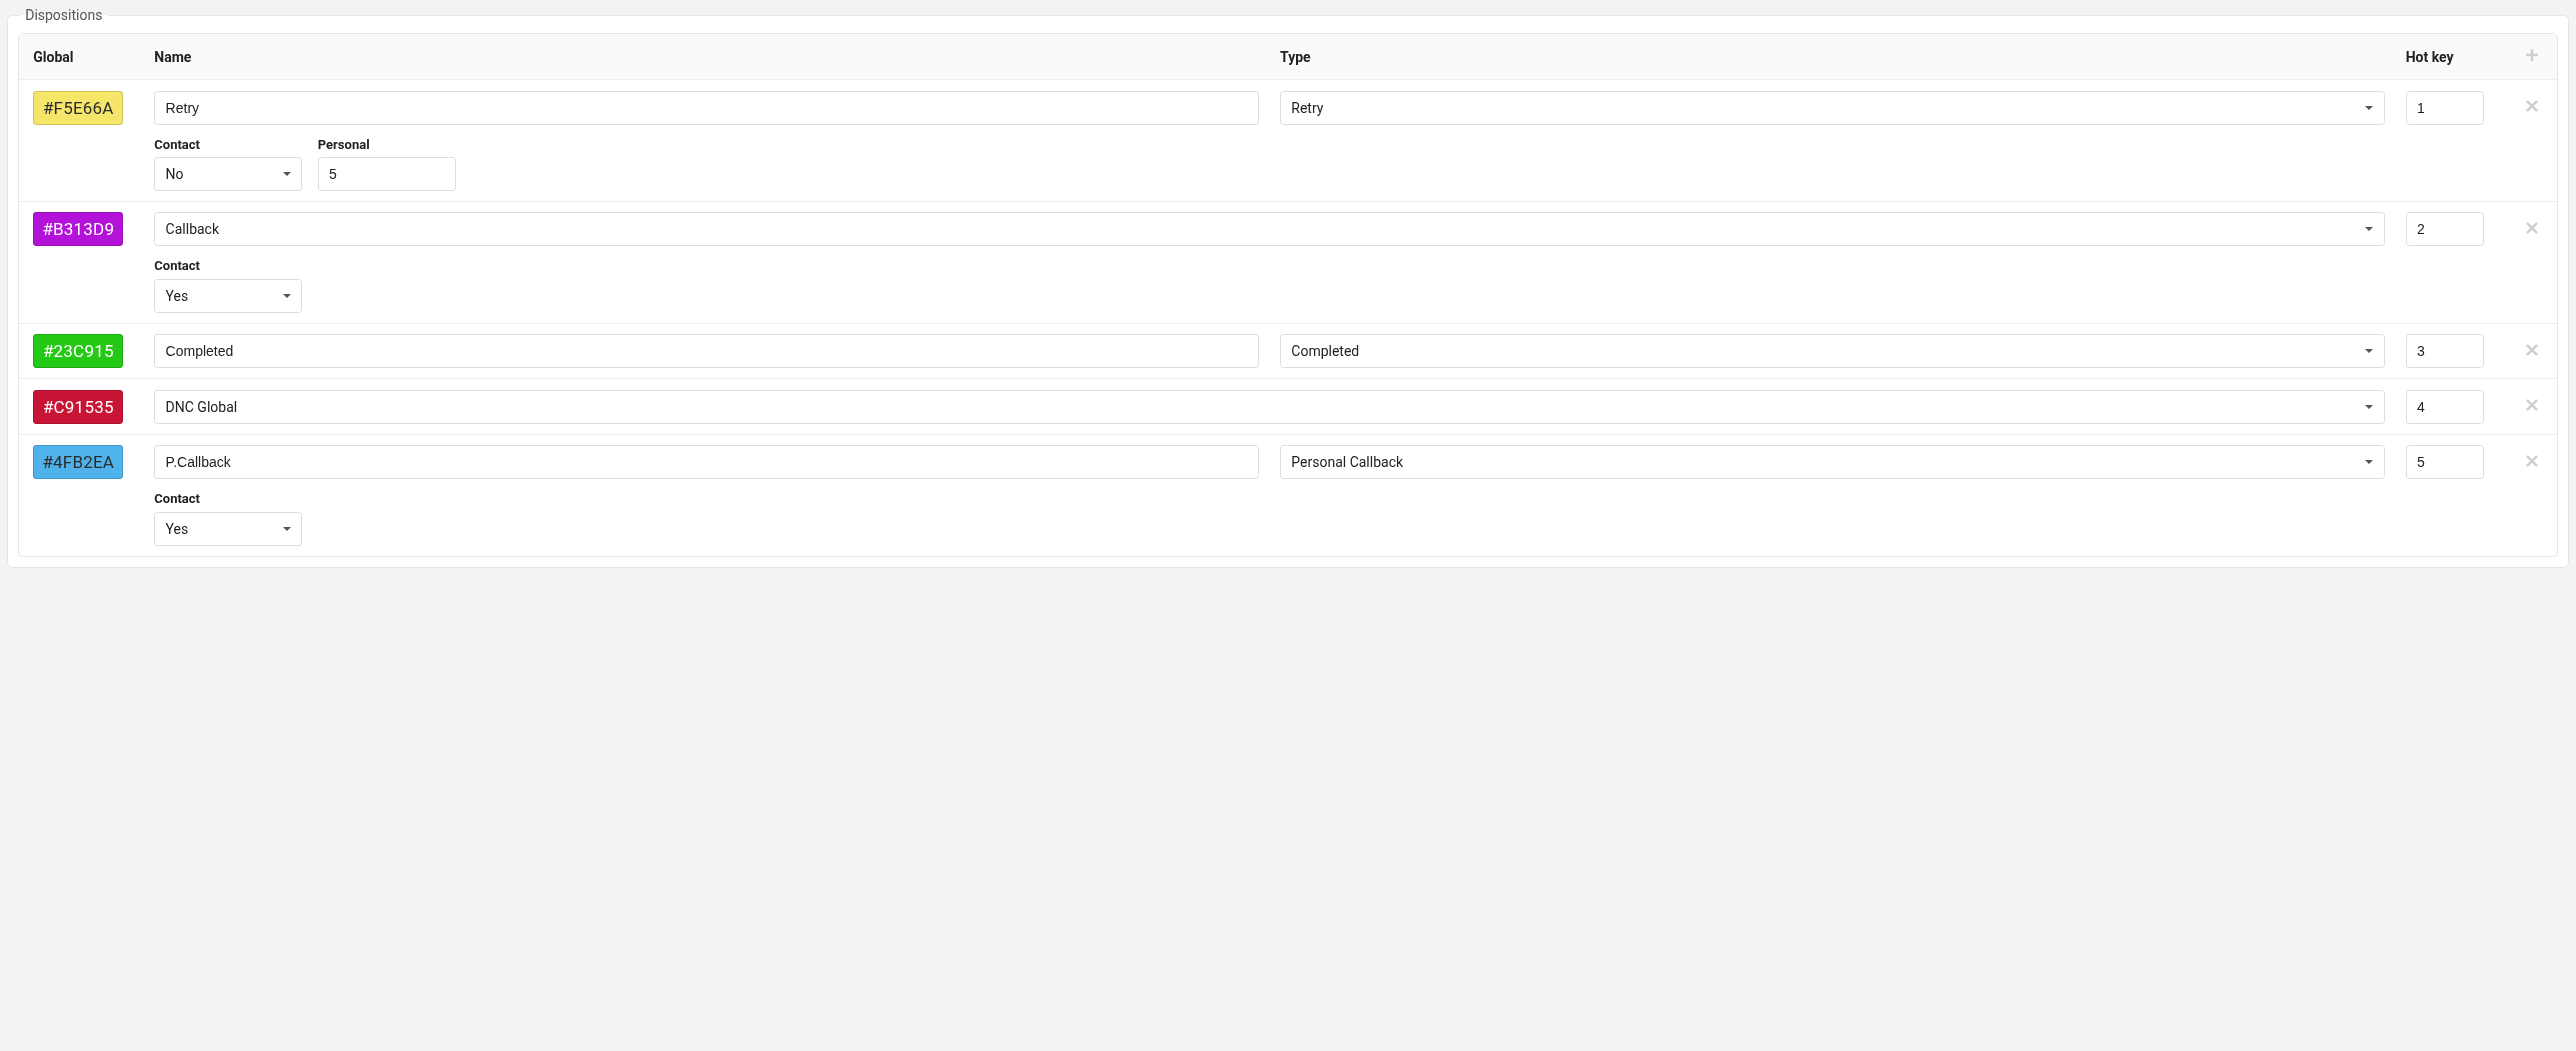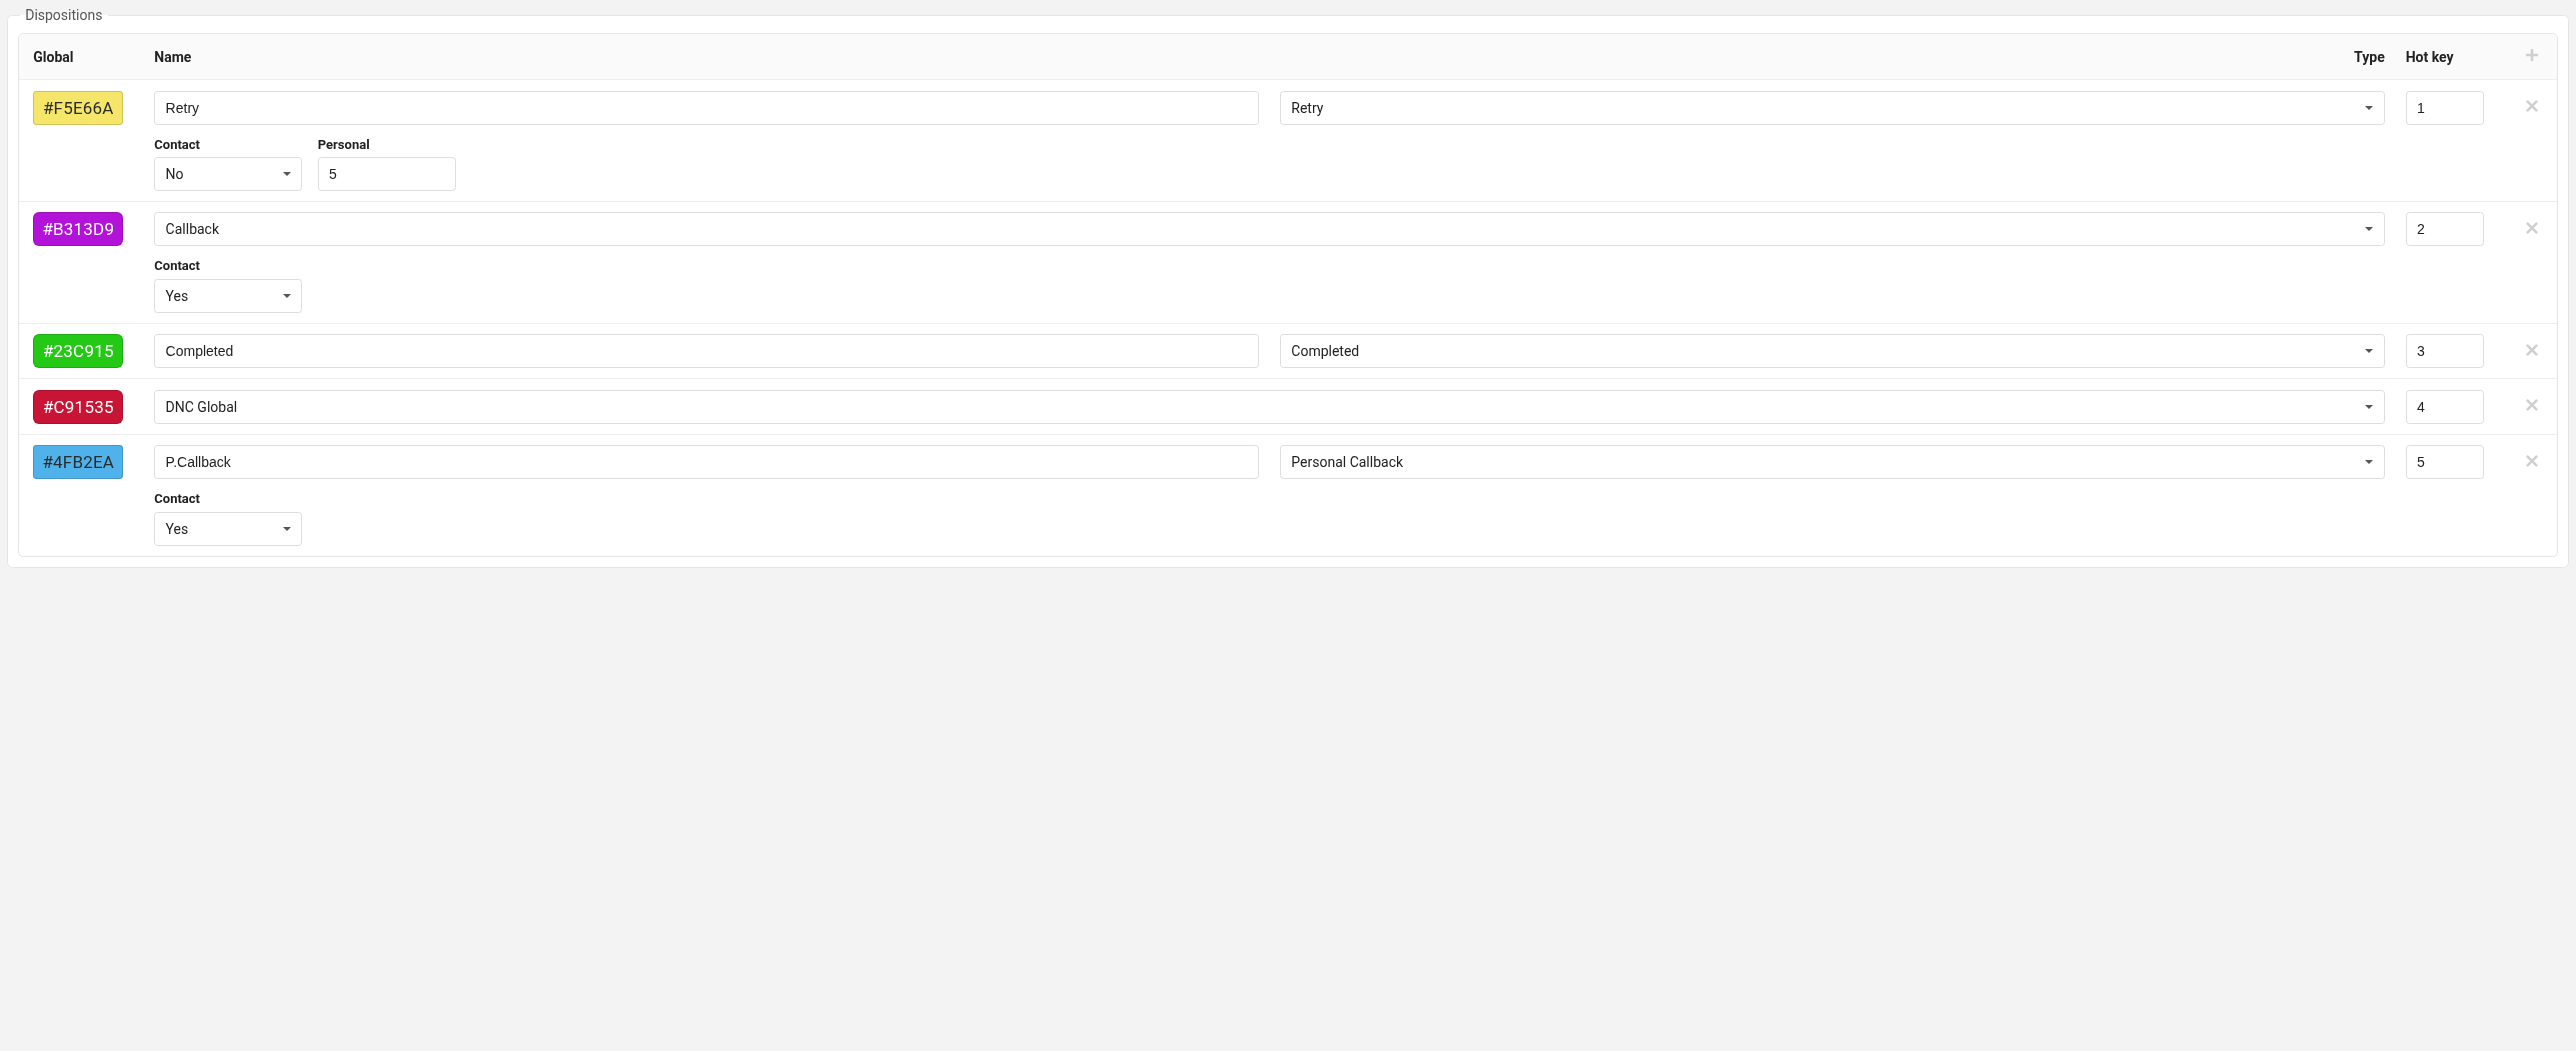--- a/index.html
+++ b/index.html
@@ -36,21 +36,21 @@
     display: flex;
     align-items: center;
     background: #fafafa;
     border-bottom: 0.9px solid #eee;
     padding: 12px 14px;
     font-weight: 700;
     color: #222;
   }
   .col-color  { width: 121px; flex: 0 0 121px; }
   .col-name   { flex: 1 1 535px; min-width: 259px; padding-right: 21px;}
-  .col-type   { flex: 1 1 535px; min-width: 259px; padding-right: 21px; text-align: right;}
+  .col-type   { flex: 1 1 535px; min-width: 259px; padding-right: 21px;}
   .col-hotkey { width: 103px; flex: 0 0 103px; }
   .col-action { width: 34px;  flex: 0 0 34px; text-align: right; }
   .row {
     border-bottom: 0.9px solid #eee;
     padding: 10.3px 14px;
   }
   .row:last-child { border-bottom: none; }
   .row-main {
     display: flex;
     align-items: center;
@@ -75,21 +75,21 @@
     justify-content: center;
     width: 90px;
     height: 34px;
     border-radius: 3.4px;
     border: 0.9px solid rgba(0,0,0,.15);
     font-size: 17px;
     font-weight: 400;
     letter-spacing: 0.2px;
   }
   .swatch.dark-text  { color: #2b2b2b; }
-  .swatch.light-text { color: #fff; border-radius: 6px; }
+  .swatch.light-text { color: #fff; }
   .txt-input, .num-input {
     width: 100%;
     height: 34px;
     border: 0.9px solid #ddd;
     border-radius: 3.4px;
     padding: 7px 10.3px;
     font-size: 14px;
     color: #222;
     background: #fff;
   }

